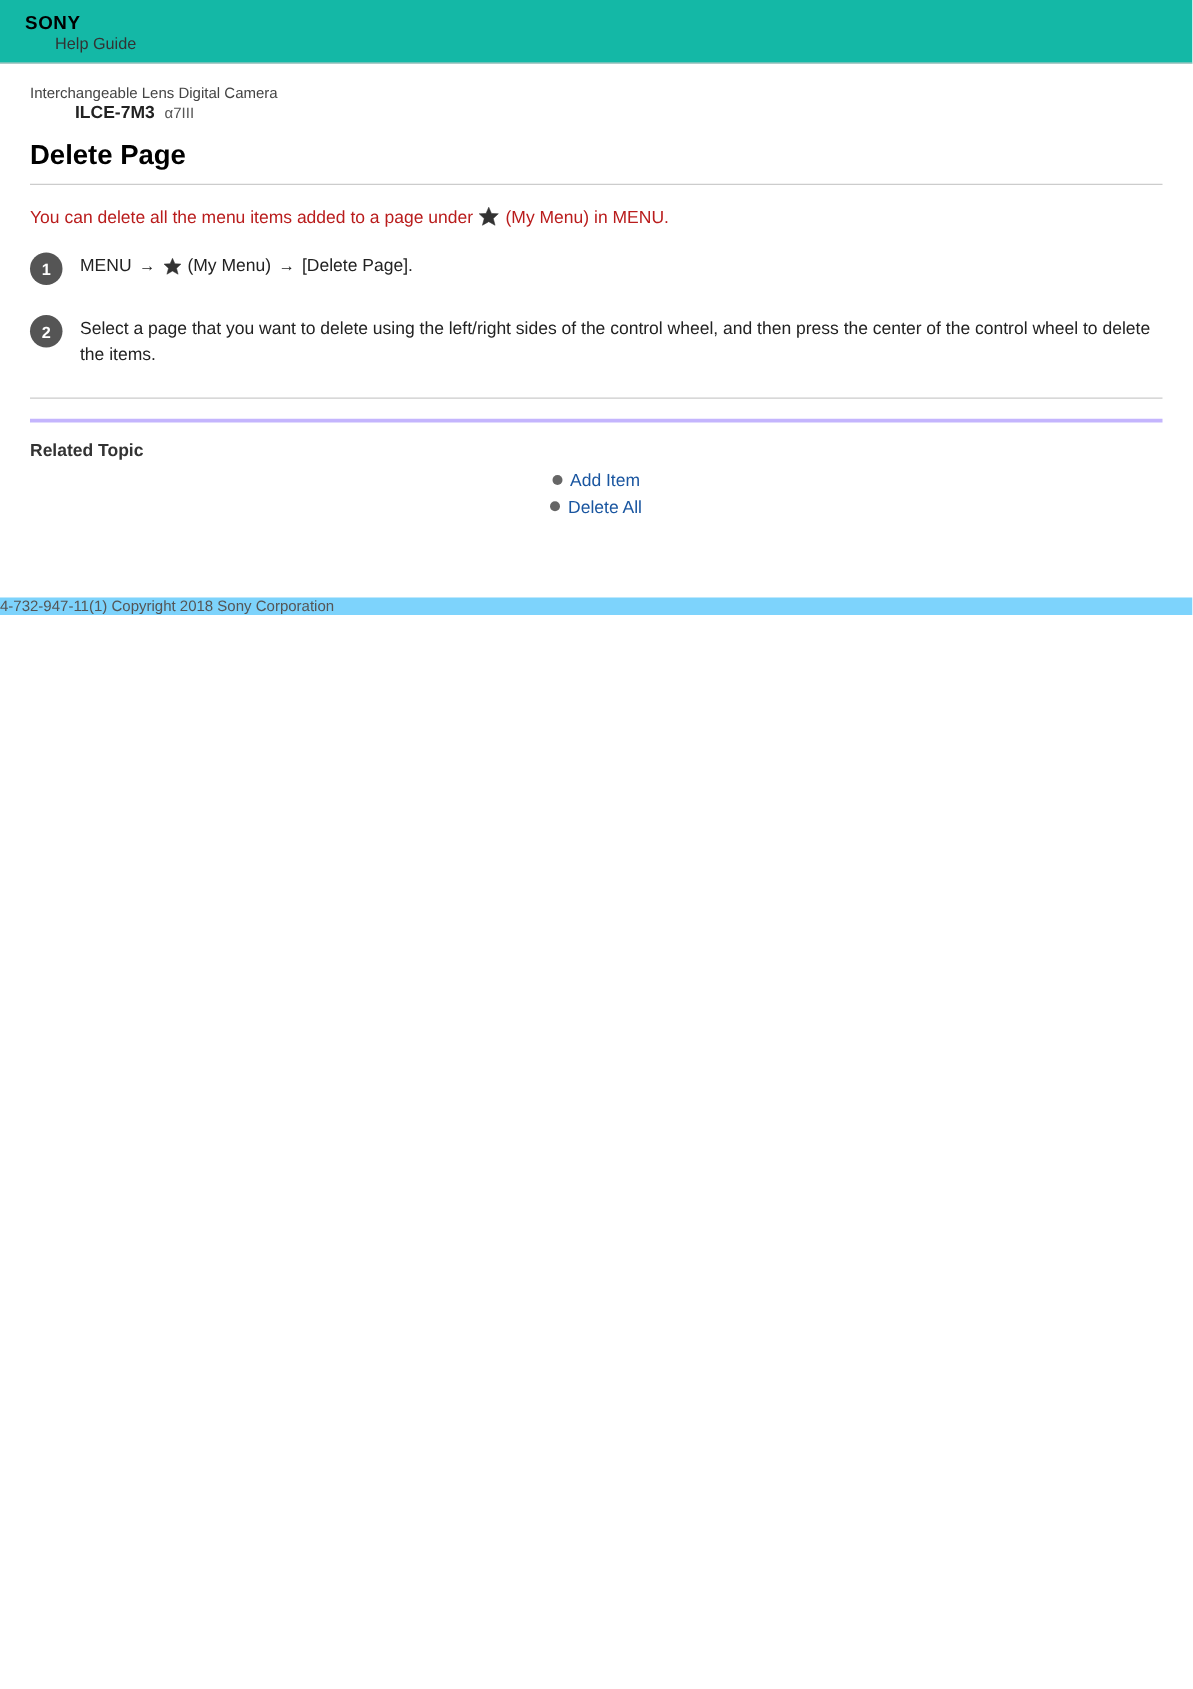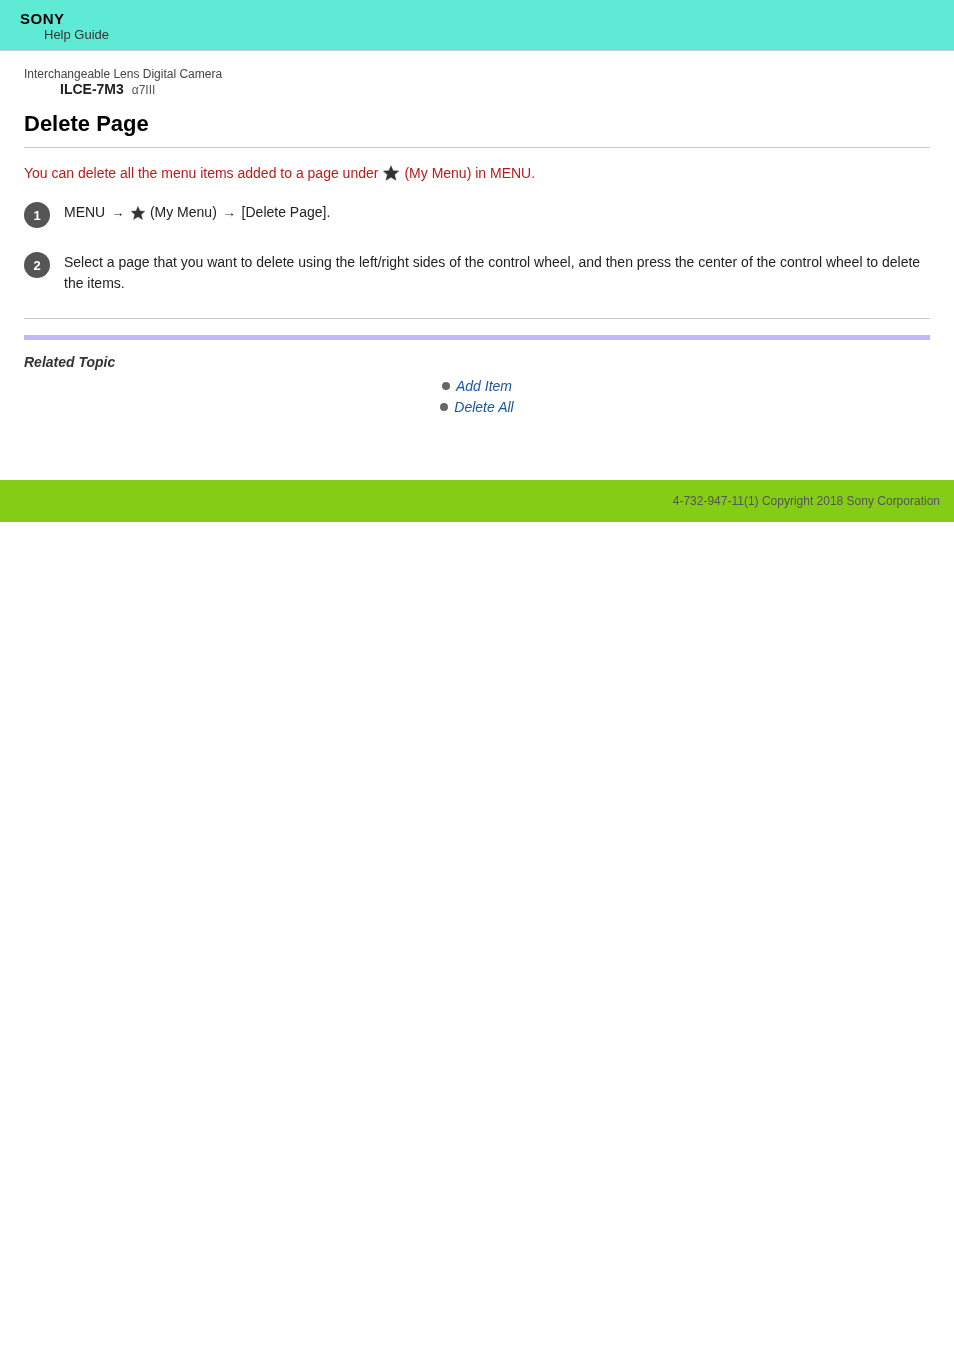--- a/index.html
+++ b/index.html
@@ -10,21 +10,21 @@
 
     body {
       font-family: Arial, Helvetica, sans-serif;
       font-size: 14px;
       color: #333;
       background: #fff;
       width: 954px;
     }
 
     .header {
-      background: #5eead4;
+      background: #14b8a6;
       padding: 10px 20px 8px 20px;
       border-bottom: 1px solid #ccc;
     }
 
     .header-brand {
       font-weight: bold;
       font-size: 15px;
       color: #000;
       letter-spacing: 0.5px;
     }
@@ -140,23 +140,22 @@
     }
 
     .step-content .star-inline {
       display: inline-block;
       width: 16px;
       height: 16px;
       vertical-align: middle;
     }
 
     .related-section {
-      border-top: 5px solid #c4b5fd;
+      border-top: 3px solid #c4b5fd;
       padding-top: 14px;
-      font-style: italic;
     }
 
     .related-title {
       font-weight: bold;
       font-size: 14px;
       margin-bottom: 8px;
     }
 
     .related-list {
       list-style: none;
@@ -181,23 +180,22 @@
       flex-shrink: 0;
     }
 
     .related-list li a {
       color: #1a56a0;
       text-decoration: none;
       font-size: 14px;
     }
 
     .footer {
-      background: #84cc16;
-      text-align: right;
-      padding: 14px;
+      background: #7dd3fc;
+      text-align: left;
       margin-top: 40px;
       font-size: 12px;
       color: #555;
     }
 
     .arrow {
       font-size: 13px;
       margin: 0 2px;
     }
   </style>

